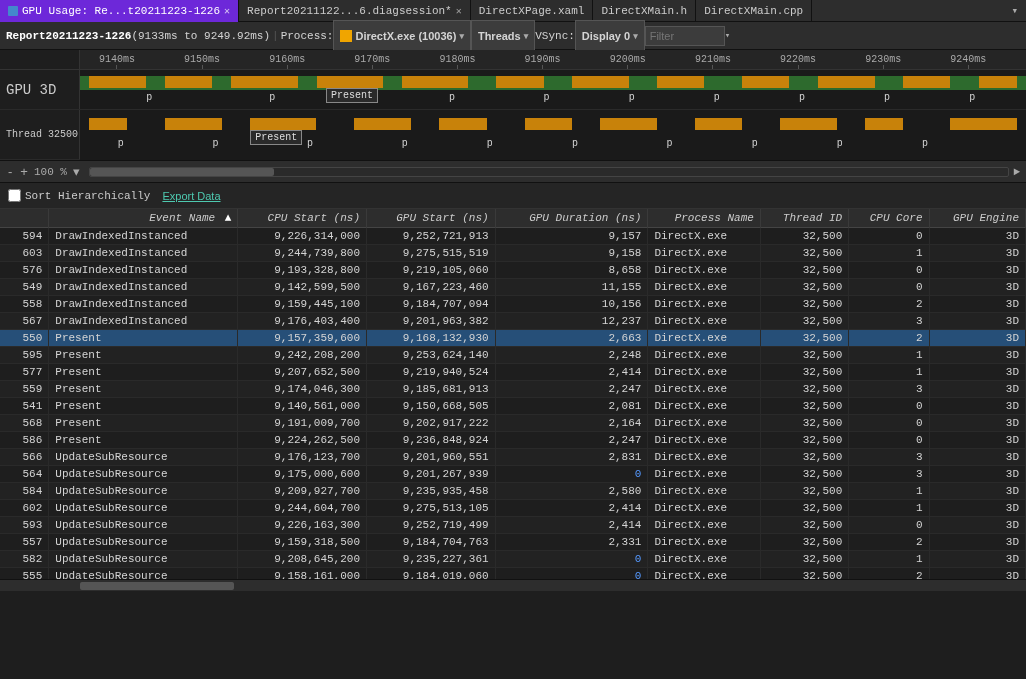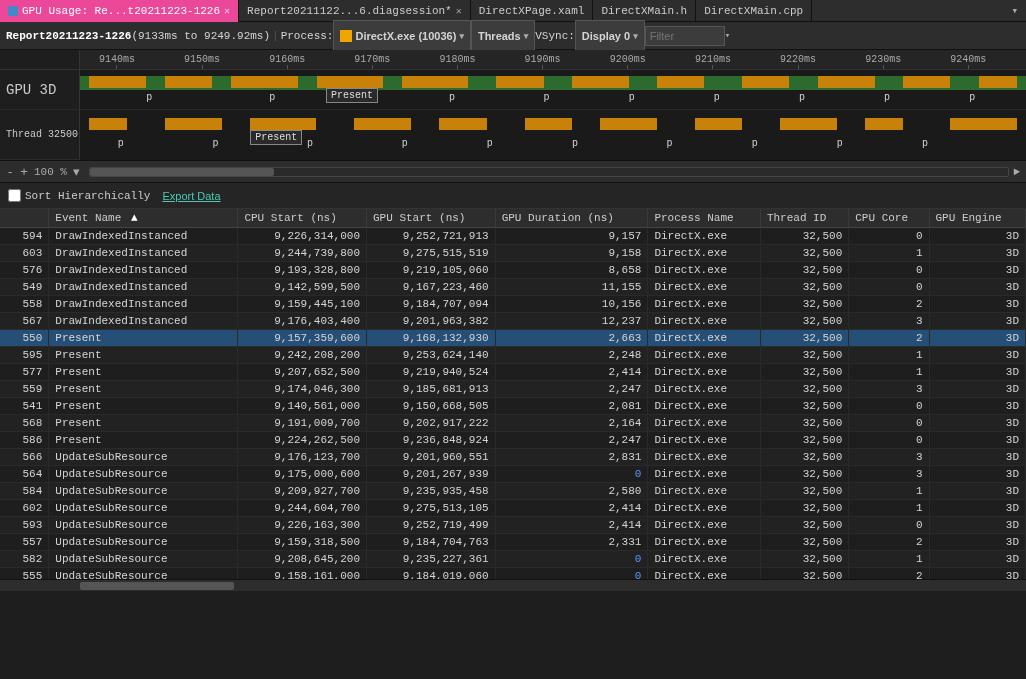--- a/index.html
+++ b/index.html
@@ -26,21 +26,21 @@
       height: 22px;
       display: flex;
       align-items: center;
       font-size: 11px;
       color: #ccc;
       border-right: 1px solid #111;
       white-space: nowrap;
       gap: 4px;
     }
     .tab.active {
-      background: #ec4899;
+      background: #6d28d9;
       color: #fff;
       align-items: center;
     }
     .tab-close {
       font-size: 10px;
       cursor: pointer;
       opacity: 0.7;
     }
     .title-bar-right {
       margin-left: auto;
@@ -243,27 +243,28 @@
       width: 100%;
       border-collapse: collapse;
       font-size: 11px;
     }
     .data-table thead tr {
       background: #2d2d2d;
       border-bottom: 1px solid #444;
     }
     .data-table thead th {
       padding: 3px 6px;
-      text-align: left;
+      text-align: right;
       color: #ccc;
       font-weight: normal;
       border-right: 1px solid #3a3a3a;
       white-space: nowrap;
       cursor: pointer;
       user-select: none;
+      font-style: italic;
     }
     .sort-arrow { color: #fff; margin-left: 3px; }
     .data-table tbody tr {
       border-bottom: 1px solid #2a2a2a;
     }
     .data-table tbody tr:nth-child(even) {
       background: #222;
     }
     .data-table tbody tr:nth-child(odd) {
       background: #1e1e1e;

